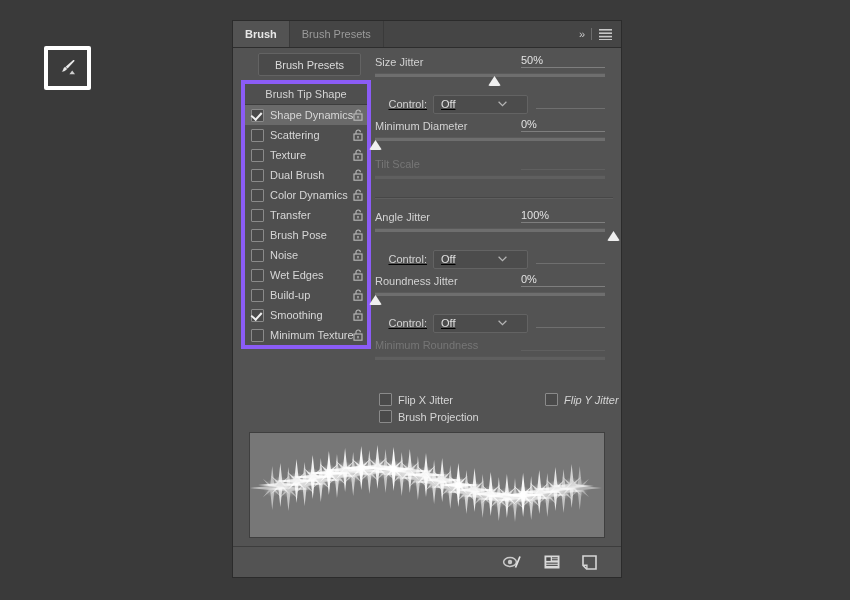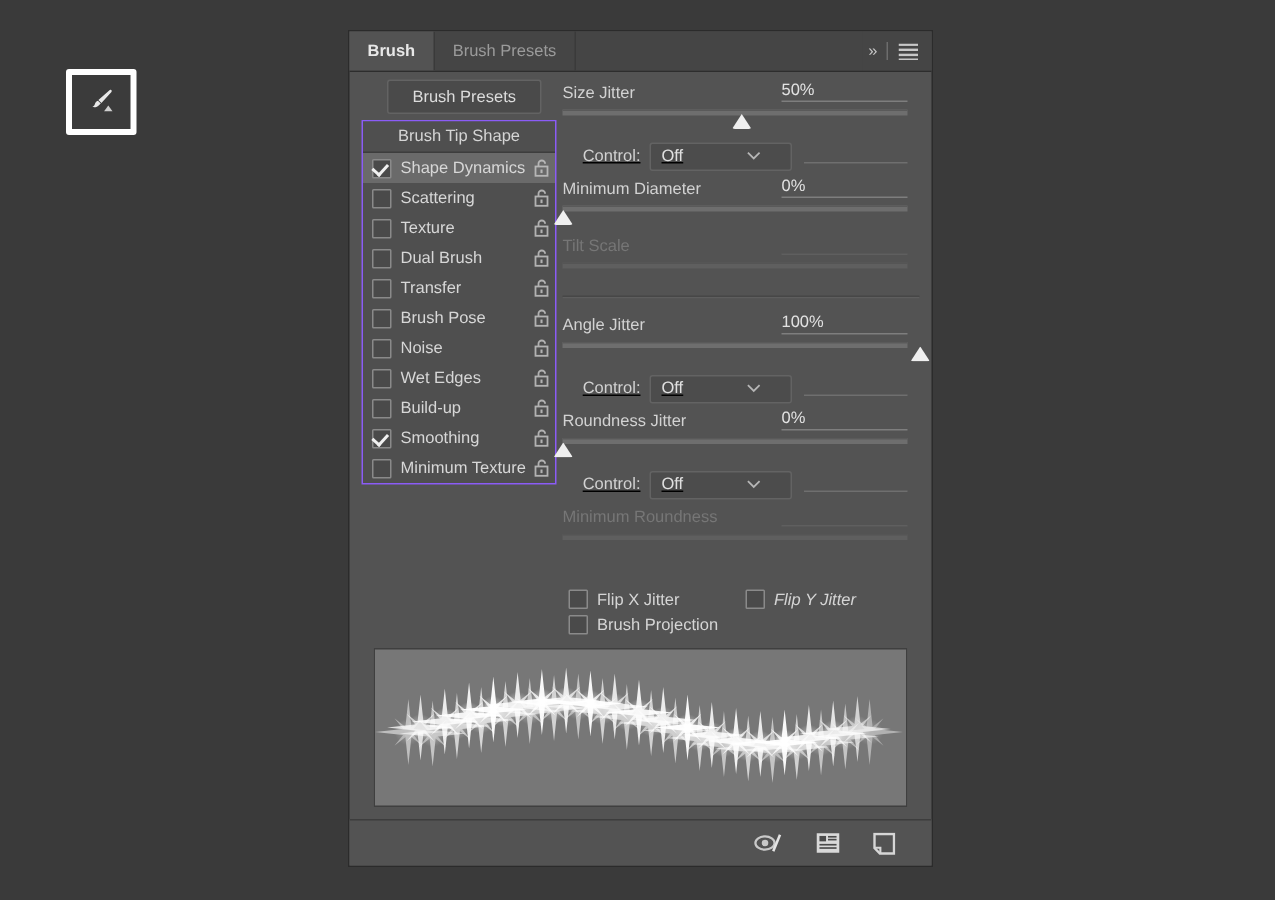--- a/index.html
+++ b/index.html
@@ -133,21 +133,21 @@
   }
 
   
   #left-col {
     width: 134px;
     flex: 0 0 auto;
     padding-left: 8px;
     box-sizing: border-box;
   }
   #opt-list {
-    border: 1px solid #8b5cf6;
+    border: 4px solid #8b5cf6;
     background: #4f4f4f;
     width: 130px;
     box-sizing: border-box;
   }
   #opt-header {
     height: 20px;
     display: flex;
     align-items: center;
     justify-content: center;
     font-size: 11px;
@@ -301,21 +301,21 @@
   .select .caret { display: block; flex: 0 0 auto; }
   .control-tail {
     flex: 1 1 auto;
     height: 1px;
     border-bottom: 1px solid #6f6f6f;
     margin: 8px 8px 0 8px;
   }
 
   
   #flip-block { margin-top: 20px; padding-left: 4px; }
-  .flip-line { display: flex; align-items: center; height: 17px; }
+  .flip-line { display: flex; align-items: center; height: 17px; gap: 48px; }
   .flip-item {
     display: flex;
     align-items: center;
     cursor: default;
   }
   .flip-cb {
     width: 11px;
     height: 11px;
     border: 1px solid #8a8a8a;
     background: #4a4a4a;
@@ -438,20 +438,29 @@
         <div class="opt-row">
           <span class="opt-cb"></span>
           <span class="opt-label">Dual Brush</span>
           <svg class="opt-lock" width="10" height="12" viewBox="0 0 10 12">
             <rect x="1" y="5" width="8" height="6.2" fill="none" stroke="#c4c4c4" stroke-width="1.2"></rect>
             <path d="M3 5 V3.2 A2.2 2.2 0 0 1 7.4 3.2" fill="none" stroke="#c4c4c4" stroke-width="1.2"></path>
             <rect x="4.3" y="7" width="1.4" height="2.4" fill="#c4c4c4"></rect>
           </svg>
         </div>
 
+        <div class="opt-row">
+          <span class="opt-cb"></span>
+          <span class="opt-label">Color Dynamics</span>
+          <svg class="opt-lock" width="10" height="12" viewBox="0 0 10 12">
+            <rect x="1" y="5" width="8" height="6.2" fill="none" stroke="#c4c4c4" stroke-width="1.2"></rect>
+            <path d="M3 5 V3.2 A2.2 2.2 0 0 1 7.4 3.2" fill="none" stroke="#c4c4c4" stroke-width="1.2"></path>
+            <rect x="4.3" y="7" width="1.4" height="2.4" fill="#c4c4c4"></rect>
+          </svg>
+        </div>
 
         <div class="opt-row">
           <span class="opt-cb"></span>
           <span class="opt-label">Transfer</span>
           <svg class="opt-lock" width="10" height="12" viewBox="0 0 10 12">
             <rect x="1" y="5" width="8" height="6.2" fill="none" stroke="#c4c4c4" stroke-width="1.2"></rect>
             <path d="M3 5 V3.2 A2.2 2.2 0 0 1 7.4 3.2" fill="none" stroke="#c4c4c4" stroke-width="1.2"></path>
             <rect x="4.3" y="7" width="1.4" height="2.4" fill="#c4c4c4"></rect>
           </svg>
         </div>

